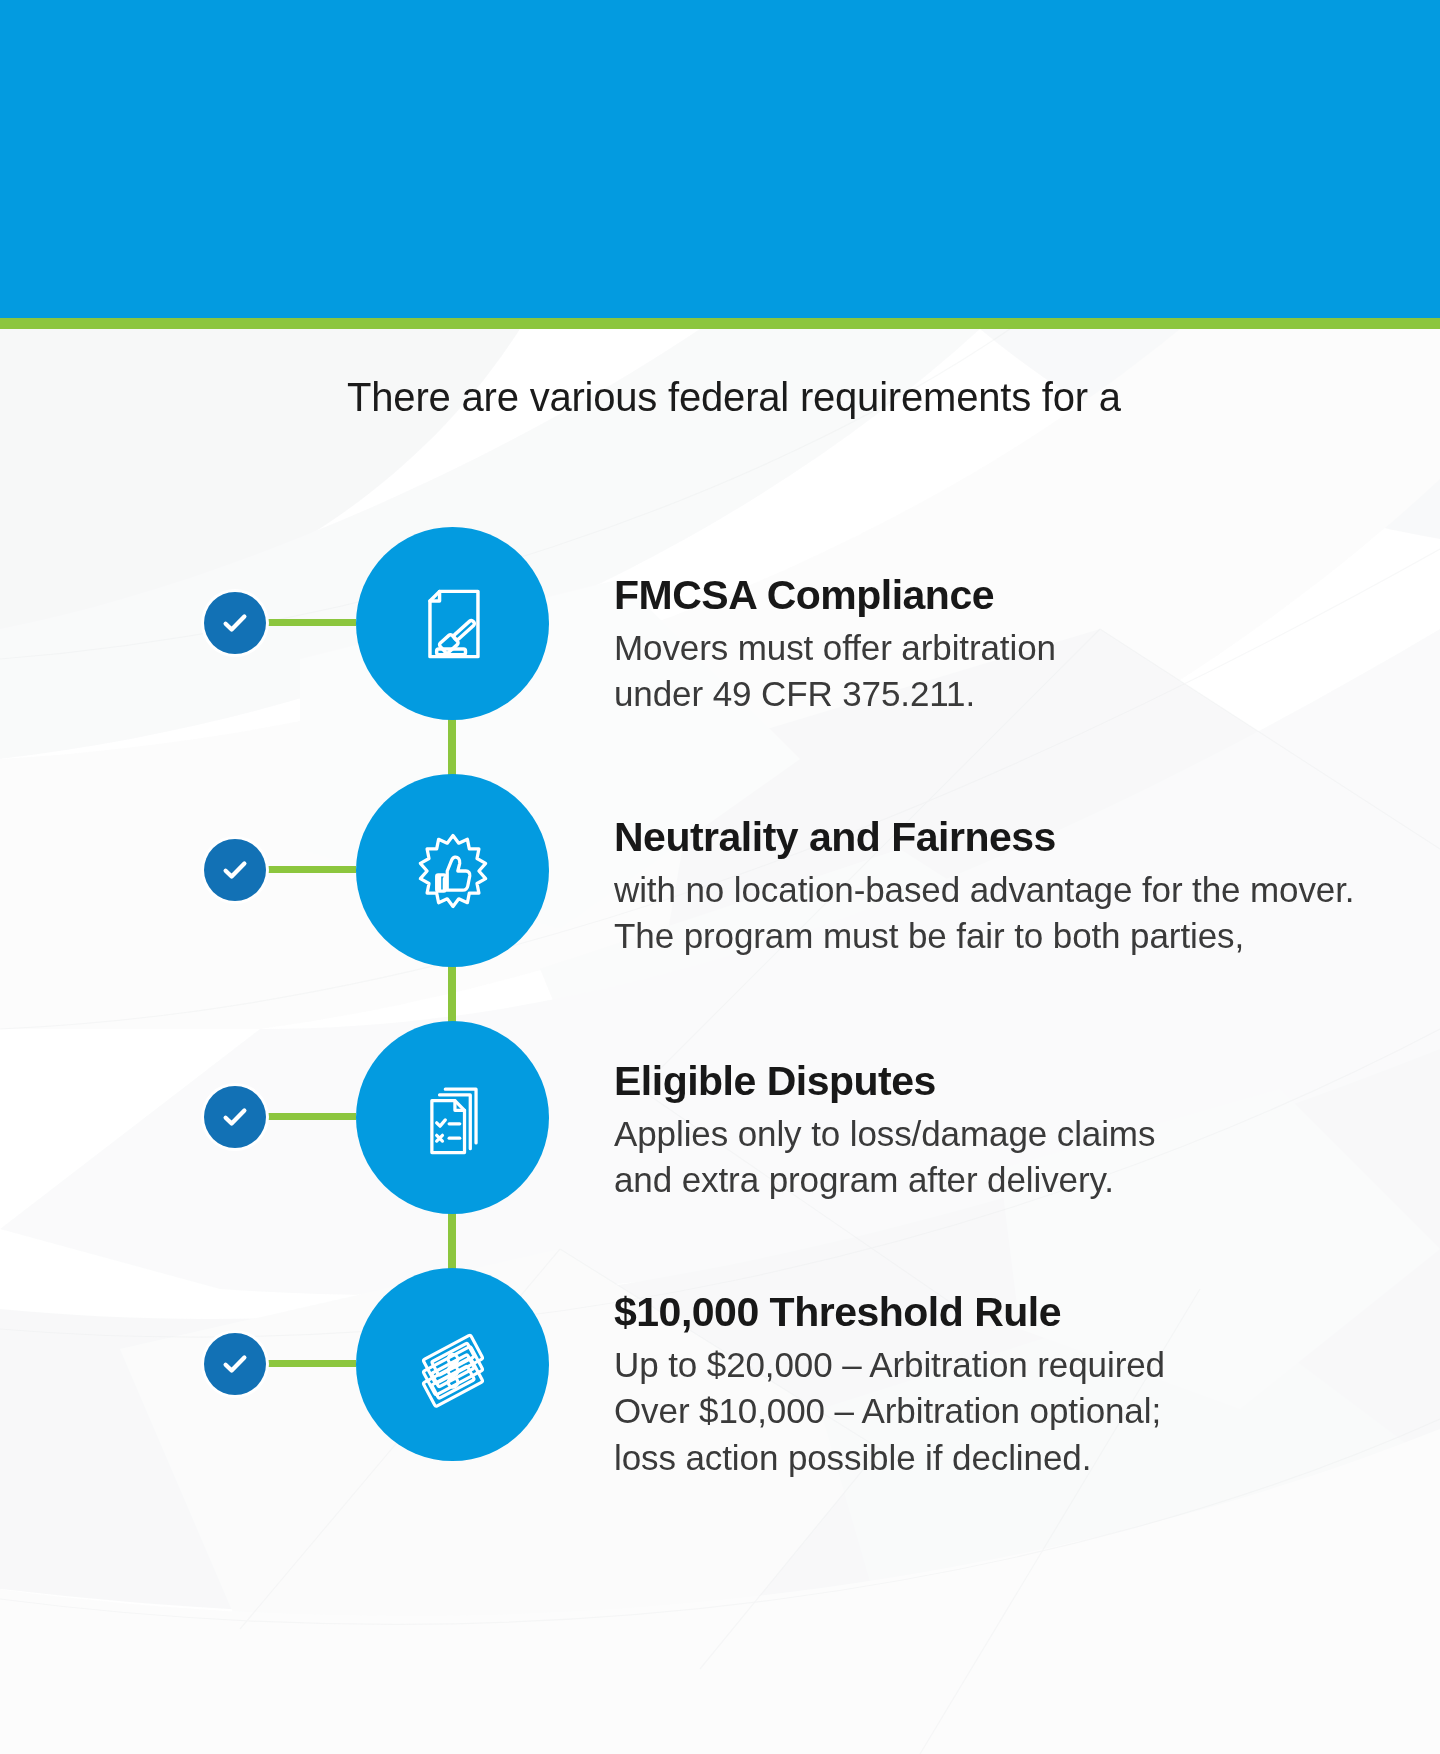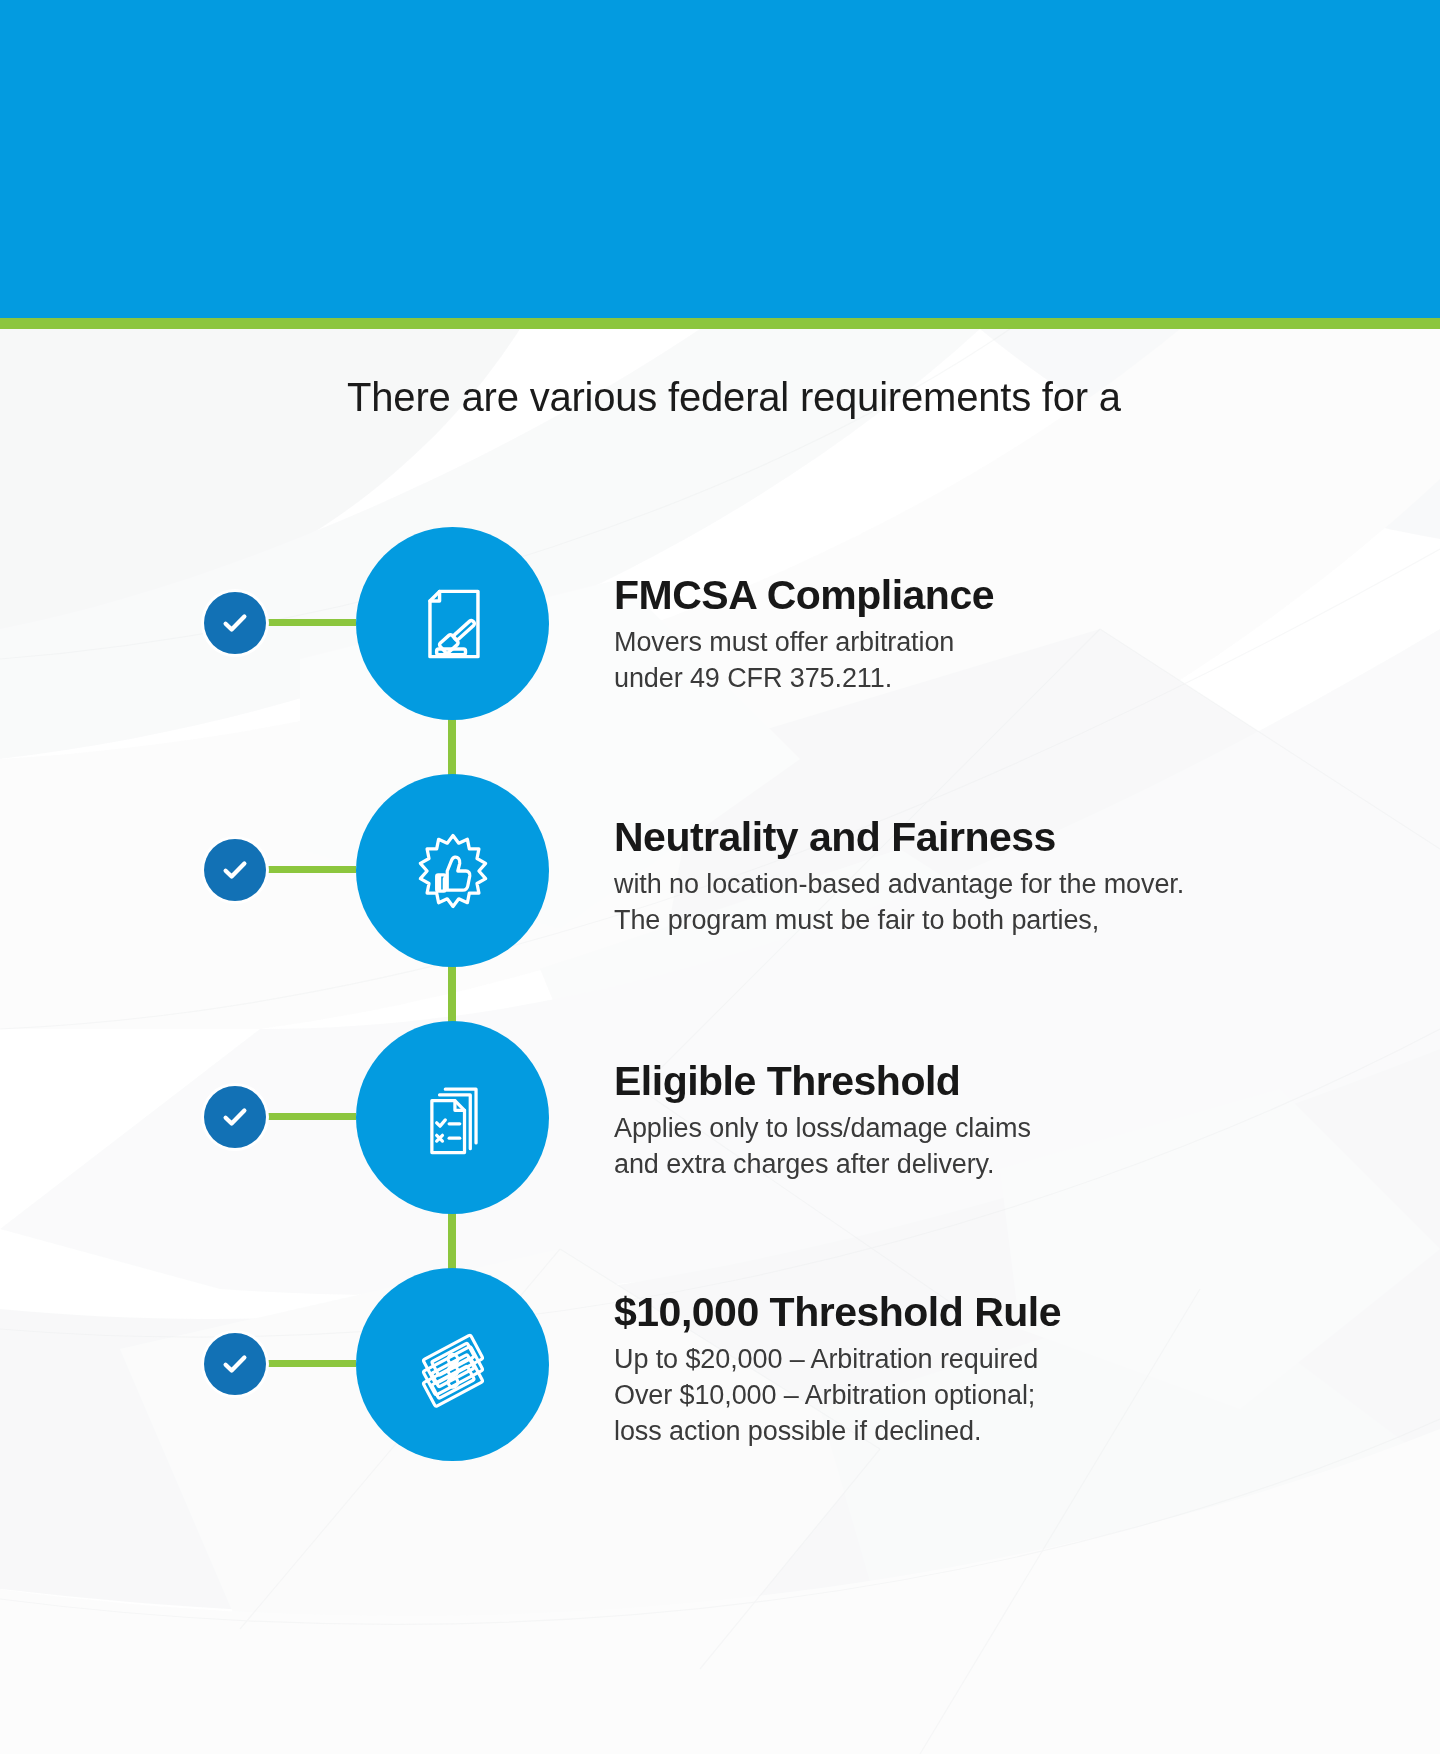--- a/index.html
+++ b/index.html
@@ -158,21 +158,21 @@
   .row-title {
     color: #181818;
     font-size: 41px;
     font-weight: 700;
     letter-spacing: -0.5px;
     line-height: 1.12;
     margin: 16px 0 6px 0;
   }
   .row-desc {
     color: #3a3a3a;
-    font-size: 27px;
+    font-size: 35px;
     font-weight: 400;
     line-height: 1.33;
     letter-spacing: -0.1px;
   }
   .row-desc span { display: block; }
 </style>
 </head>
 <body>
 
 <div class="infographic">
@@ -308,24 +308,24 @@
             <path d="M52 32 L52 42 L62 42"></path>
             <path d="M33 55 L36.5 58.5 L42 52"></path>
             <path d="M46 56 L57 56"></path>
             <path d="M33 68 L39 74 M39 68 L33 74"></path>
             <path d="M46 71 L57 71"></path>
           </g>
         </svg>
       </div>
 
       <div class="row-text" style="top:714px;">
-        <div class="row-title">Eligible Threshold</div>
+        <div class="row-title">Eligible Disputes</div>
         <div class="row-desc">
           <span>Applies only to loss/damage claims</span>
-          <span>and extra charges after delivery.</span>
+          <span>and extra program after delivery.</span>
         </div>
       </div>
     </div>
 
     <div class="row" style="top:0;">
 
       <div class="check-badge" style="left:190px;top:1004px;">
         <svg width="30" height="30" viewBox="0 0 24 24" aria-hidden="true">
           <path d="M4.5 12.6 L9.3 17.2 L19.5 6.8" fill="none" stroke="#ffffff" stroke-width="3.4" stroke-linecap="round" stroke-linejoin="round"></path>
         </svg>

